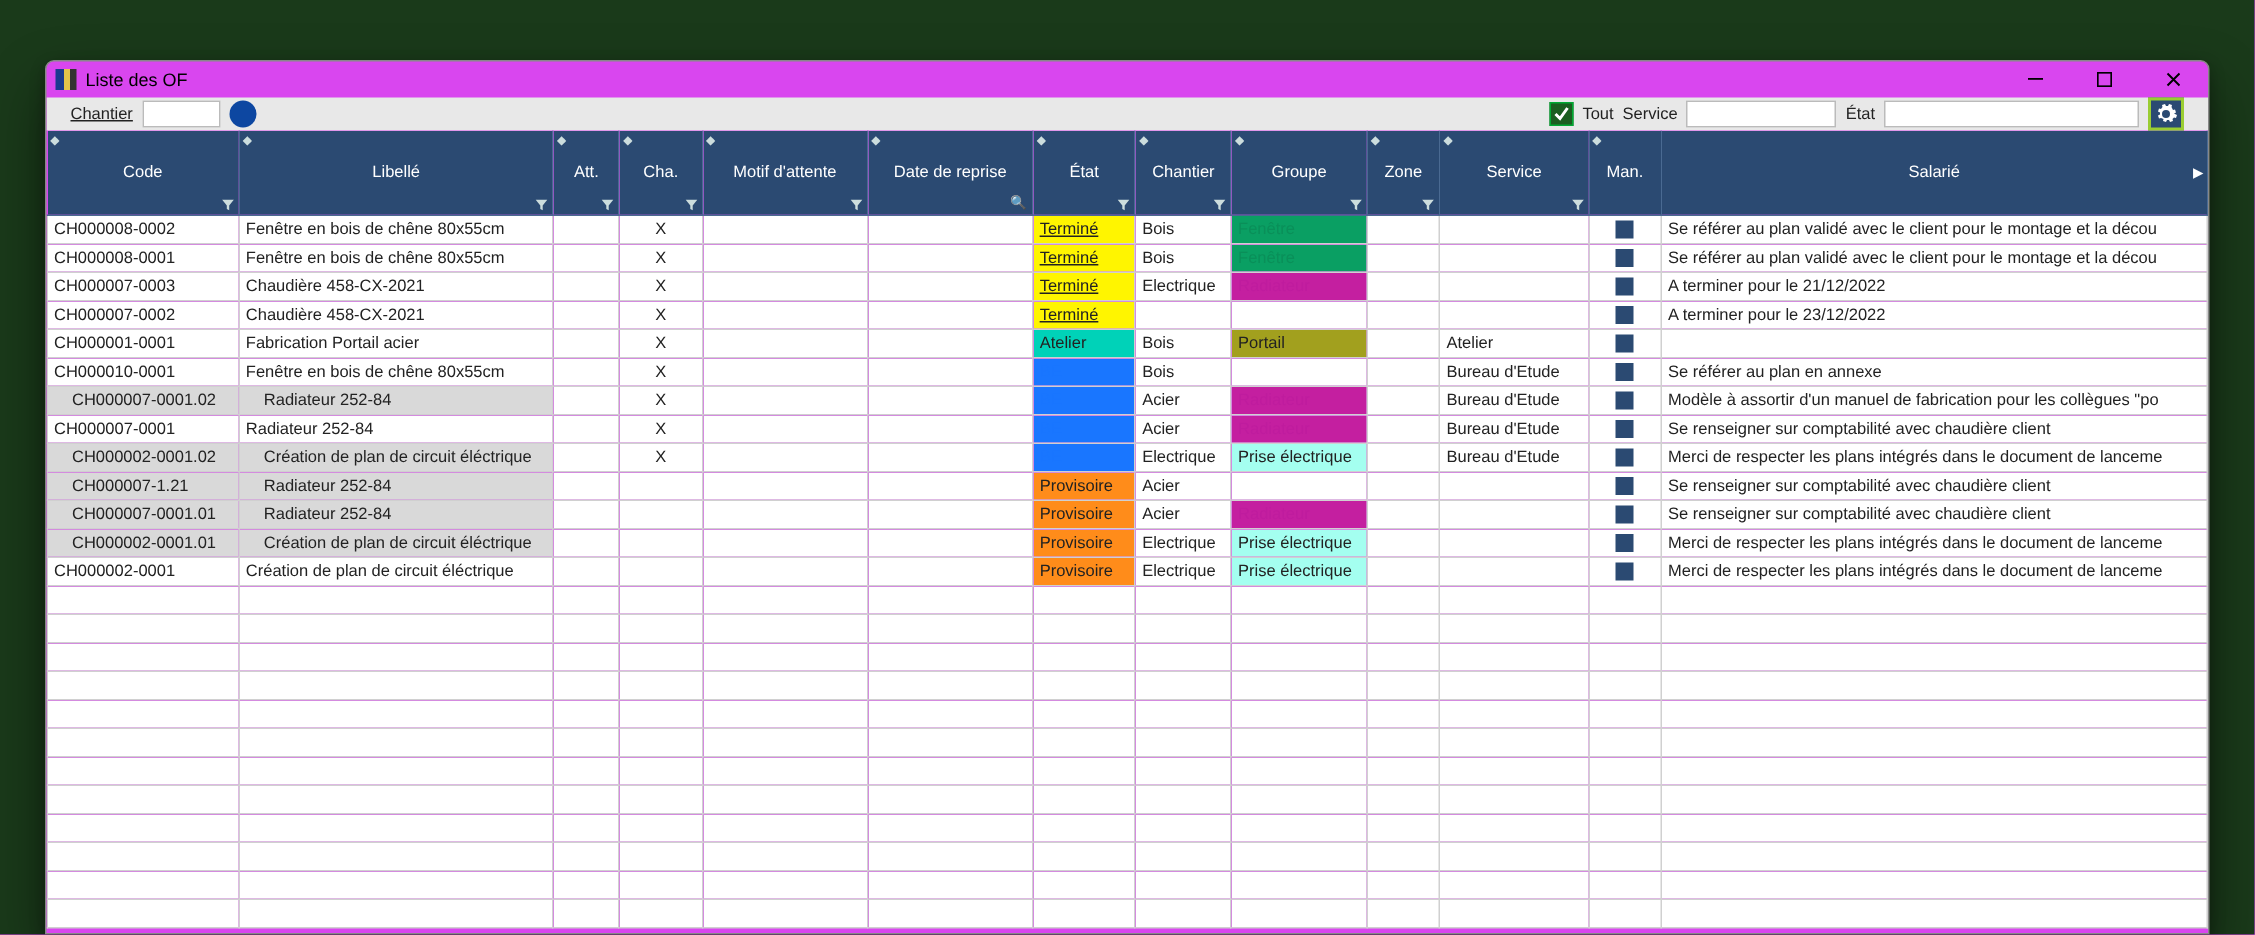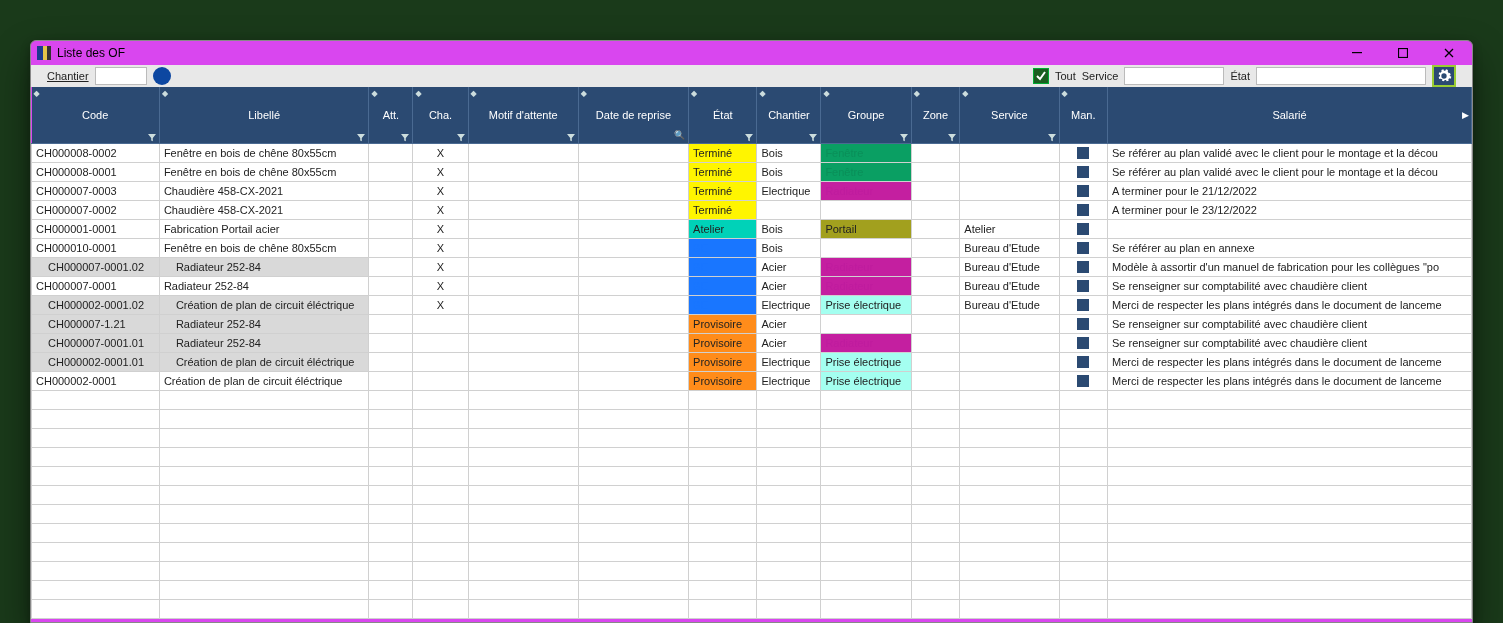--- a/index.html
+++ b/index.html
@@ -39,21 +39,21 @@
   thead th .sort { position:absolute; top:2px; left:2px; font-size:8px; color:#cdd; }
   thead th .filt { position:absolute; bottom:3px; right:3px; width:8px; height:8px; }
   thead th .filt svg { width:8px; height:8px; fill:#cdd; }
   thead th .srch { position:absolute; bottom:3px; right:3px; font-size:9px; color:#cdd; }
   tbody td {
     border:1px solid #d0d0d0; height:19px; font-size:11px; padding:0 4px;
     white-space:nowrap; overflow:hidden; text-overflow:clip; color:#222; background:#fff;
   }
   tbody tr.gray td.c-code, tbody tr.gray td.c-lib { background:#d9d9d9;padding-left:16px; }
   tbody td.center { text-align:center; }
-  .etat-Termine { background:#fff500 !important; }
+  .etat-Termine { background:#fff500 !important;text-decoration:underline; }
   .etat-Atelier { background:#00d2b8 !important; }
   .etat-BE { background:#1976ff !important; color:#1976ff !important; }
   .etat-Provisoire { background:#ff8c1a !important; }
   .grp-Fenetre { background:#0a9f63 !important; color:#0a8f59 !important; }
   .grp-Radiateur { background:#c41fa0 !important; color:#bf1c9e !important; }
   .grp-Portail { background:#a2a01e !important; }
   .grp-Prise { background:#a4fff0 !important; }
   .man-sq { display:inline-block; width:12px; height:12px; background:#2b4a72; vertical-align:middle; }
   
   col.c1{width:116px} col.c2{width:190px} col.c3{width:40px} col.c4{width:50px}

